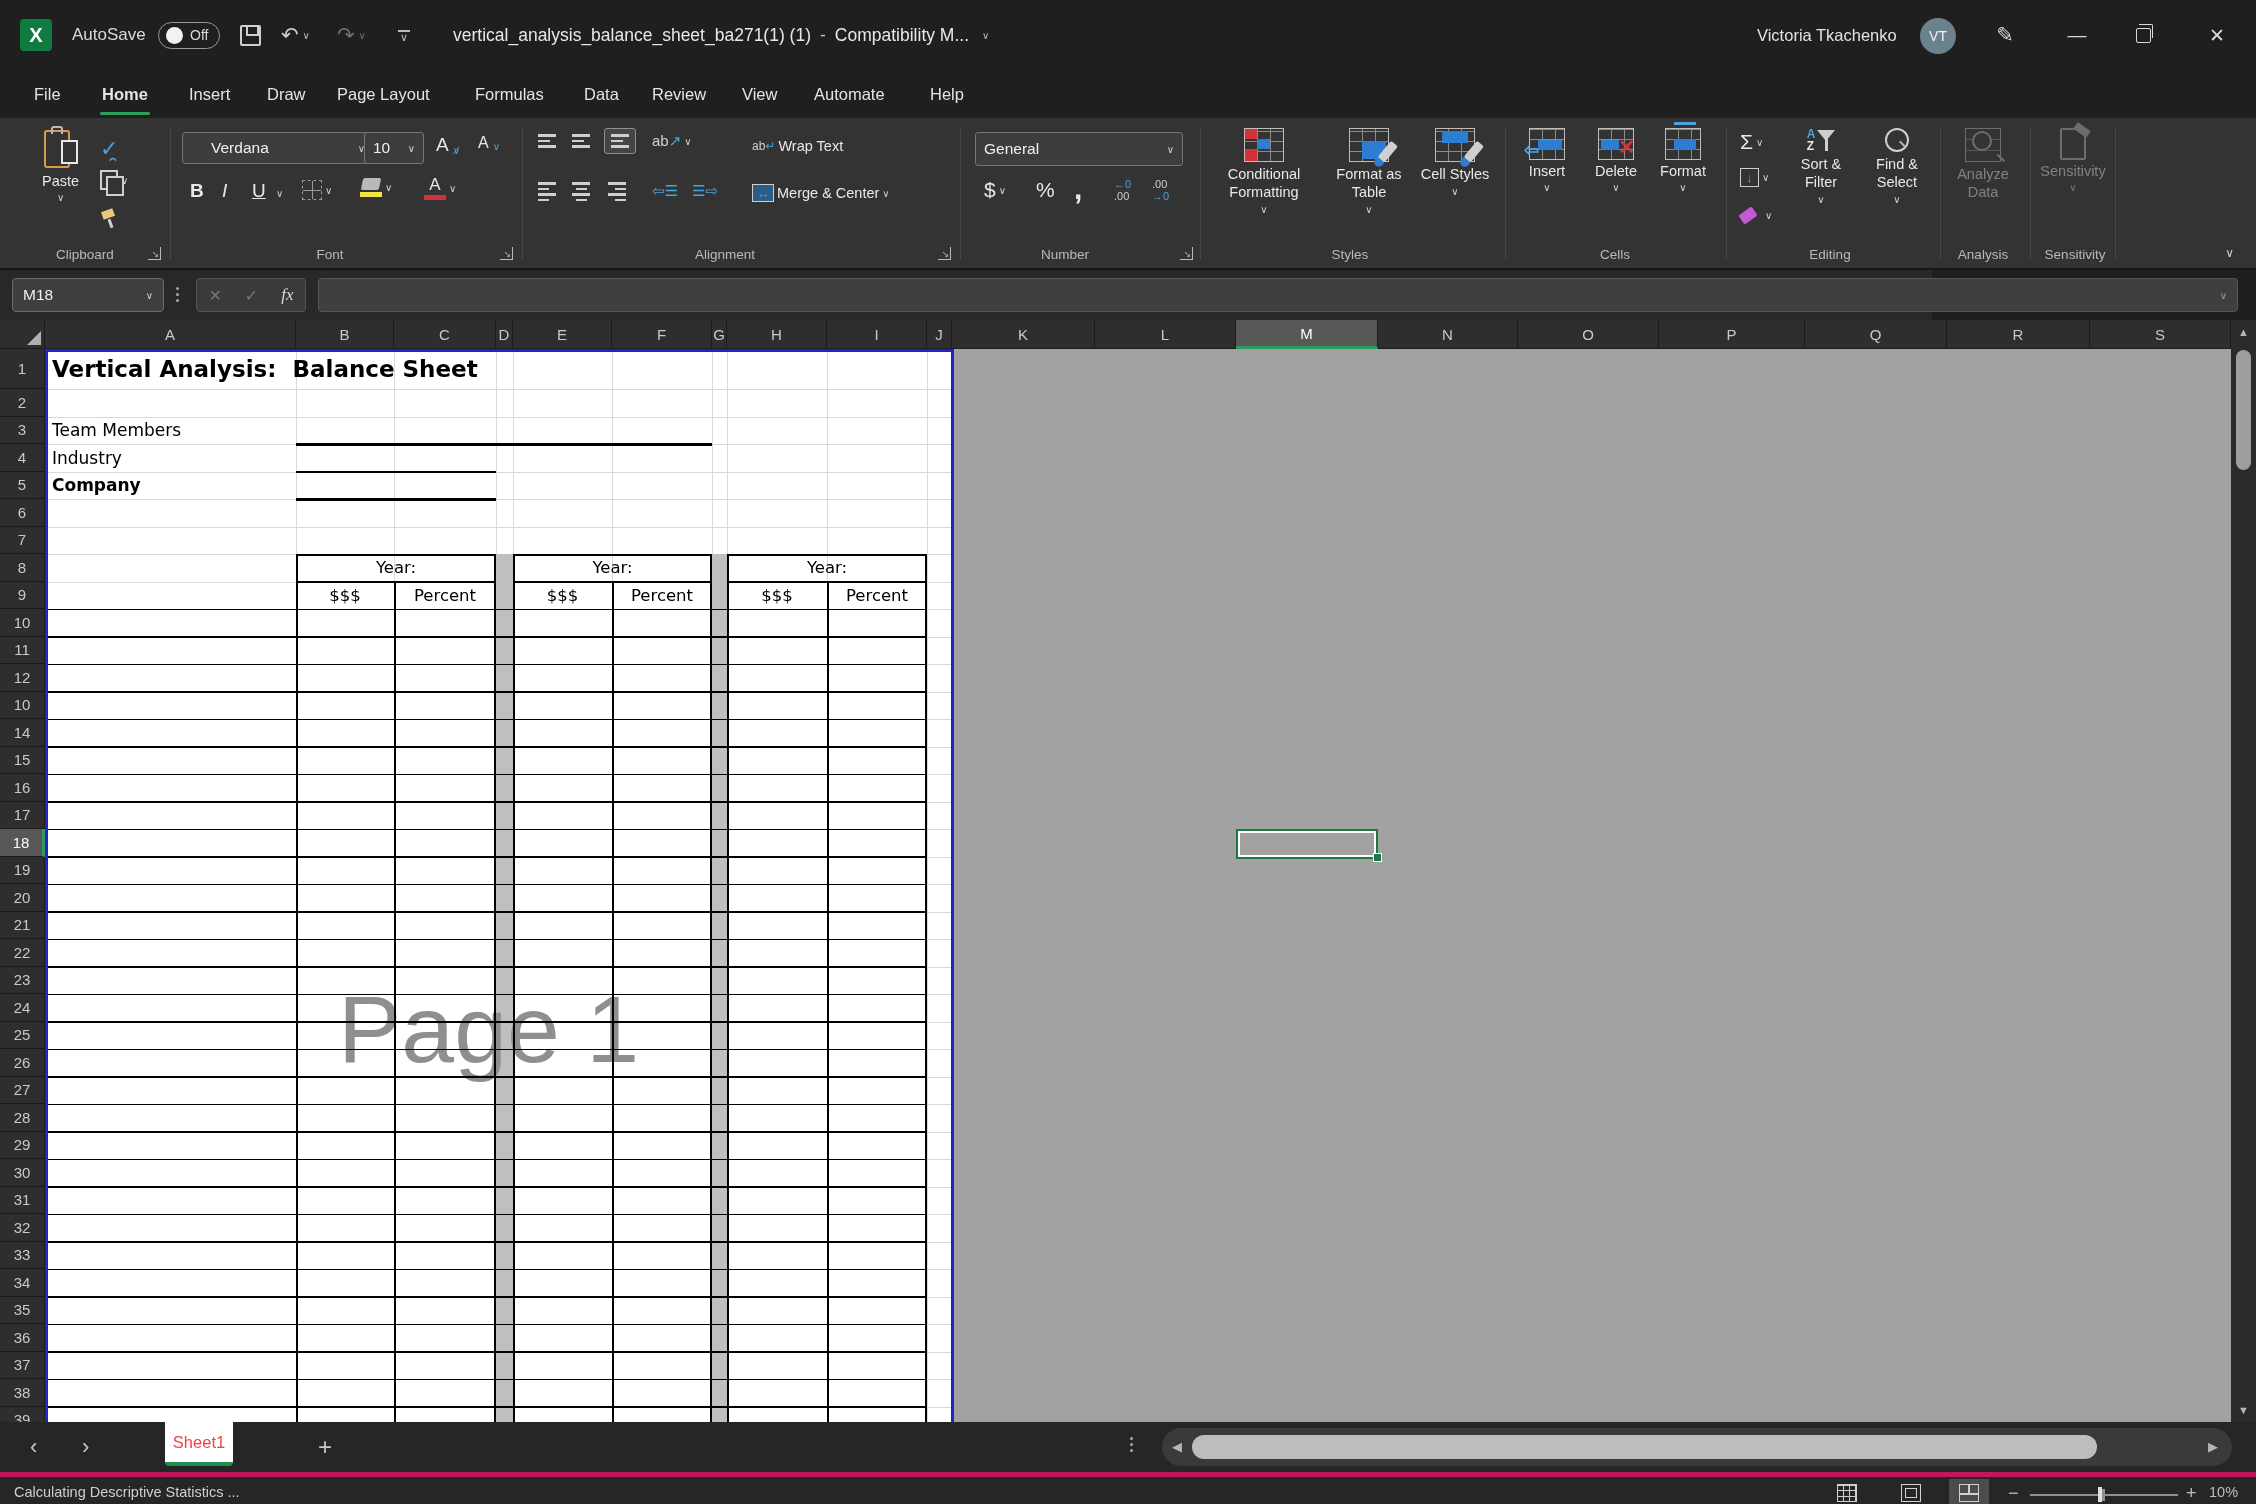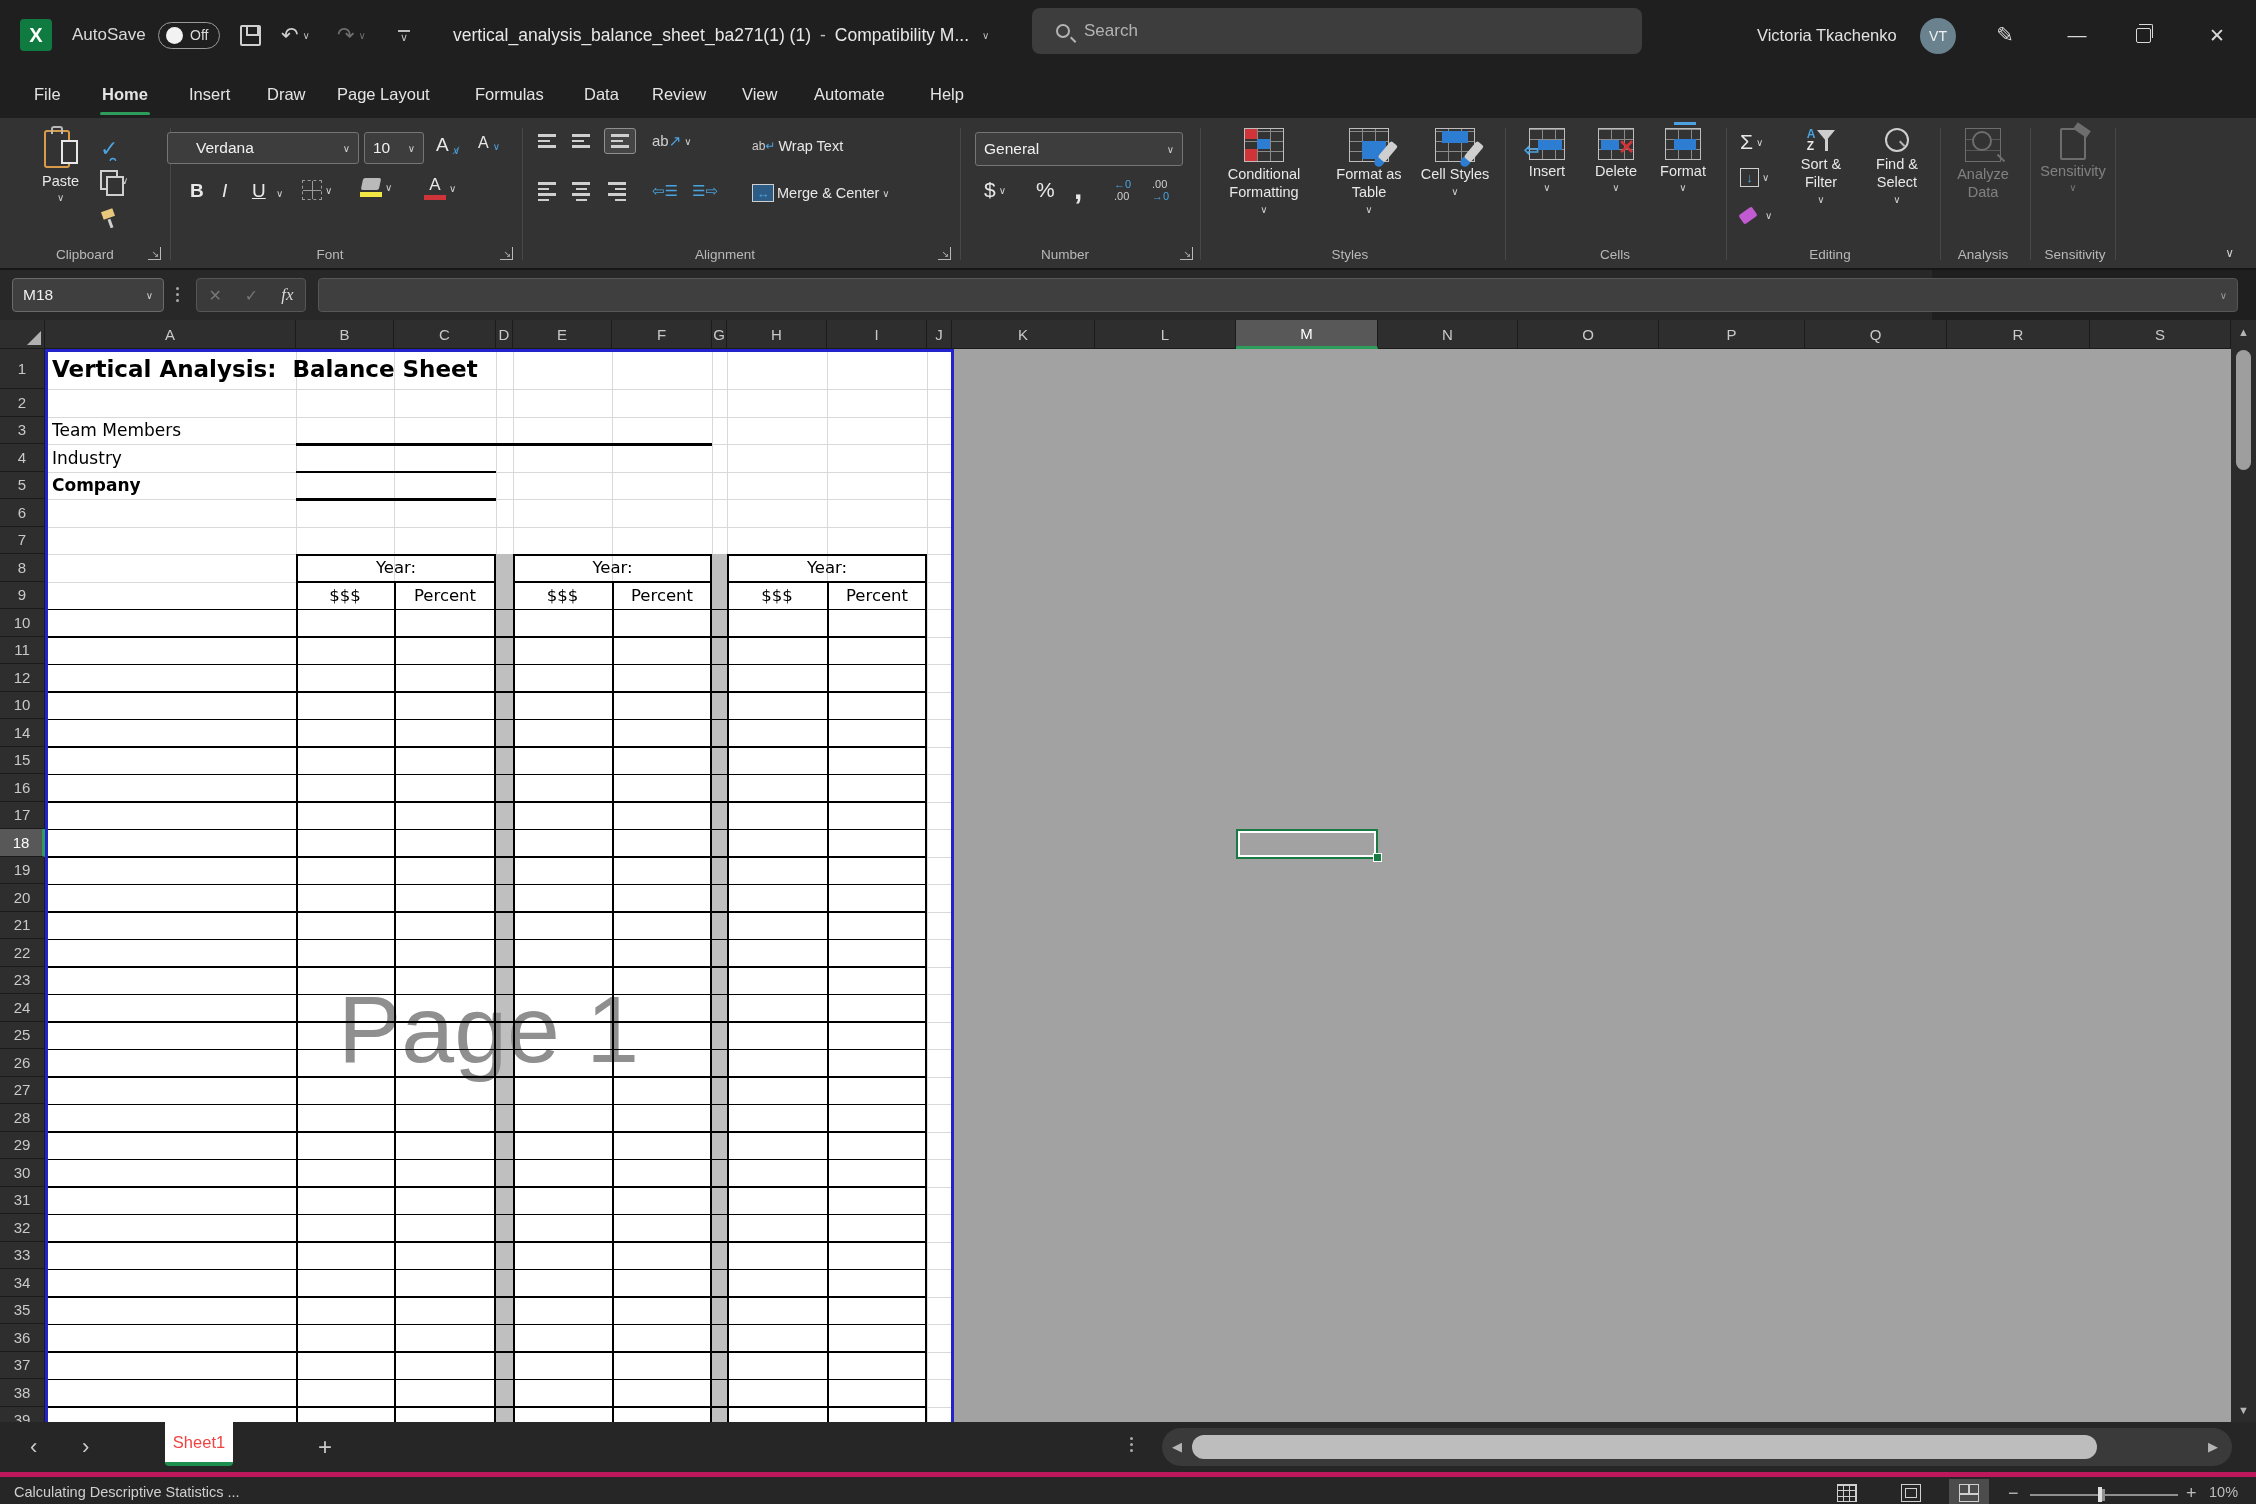--- a/index.html
+++ b/index.html
@@ -255,24 +255,20 @@
           <span class="bar"></span>
           <span class="v">∨</span>
         </span>
     </div>
     <div class="tb-item" id="doc-title">
       <span>vertical_analysis_balance_sheet_ba271(1) (1)</span>
       <span class="sep">-</span>
       <span>Compatibility M...</span>
       <span class="mini-chev">∨</span>
     </div>
-    <div id="search-box">
-      <span class="mag"></span>
-      <span class="ph">Search</span>
-    </div>
     <div class="tb-item" id="user-name">Victoria Tkachenko</div>
     <div id="avatar">VT</div>
     <div class="win-btn" id="ink-btn">
         <span class="pen-glyph">✎</span>
       </div>
     <div class="win-btn" id="min-btn">―</div>
     <div class="win-btn" id="restore-btn">
         <span class="restore-glyph"></span>
       </div>
     <div class="win-btn" id="close-btn">✕</div>
@@ -319,21 +315,21 @@
         <span class="copy-ico"></span>
         <span class="chev">∨</span>
       </div>
     <div class="small-ico" style="left:100px; top:92px;">
         <span class="painter"></span>
       </div>
     <div class="grp-label" style="left:30px; width:110px;">Clipboard</div>
     <div class="launcher" style="left:148px;"></div>
     <div class="vsep" style="left:170px;"></div>
 
-    <div class="combo" style="position:absolute; left:167px; top:14px; width:192px; height:32px;padding-left:28px;">
+    <div class="combo" style="position:absolute; left:182px; top:14px; width:192px; height:32px;padding-left:28px;">
       <span>Verdana</span>
         <span class="chev">∨</span>
     </div>
     <div class="combo" style="position:absolute; left:364px; top:14px; width:60px; height:32px;">
       <span>10</span>
         <span class="chev">∨</span>
     </div>
     <div class="small-ico fbtn" style="left:436px; top:16px;">
         <span>A</span>
         <span class="sup">∨̸</span>

